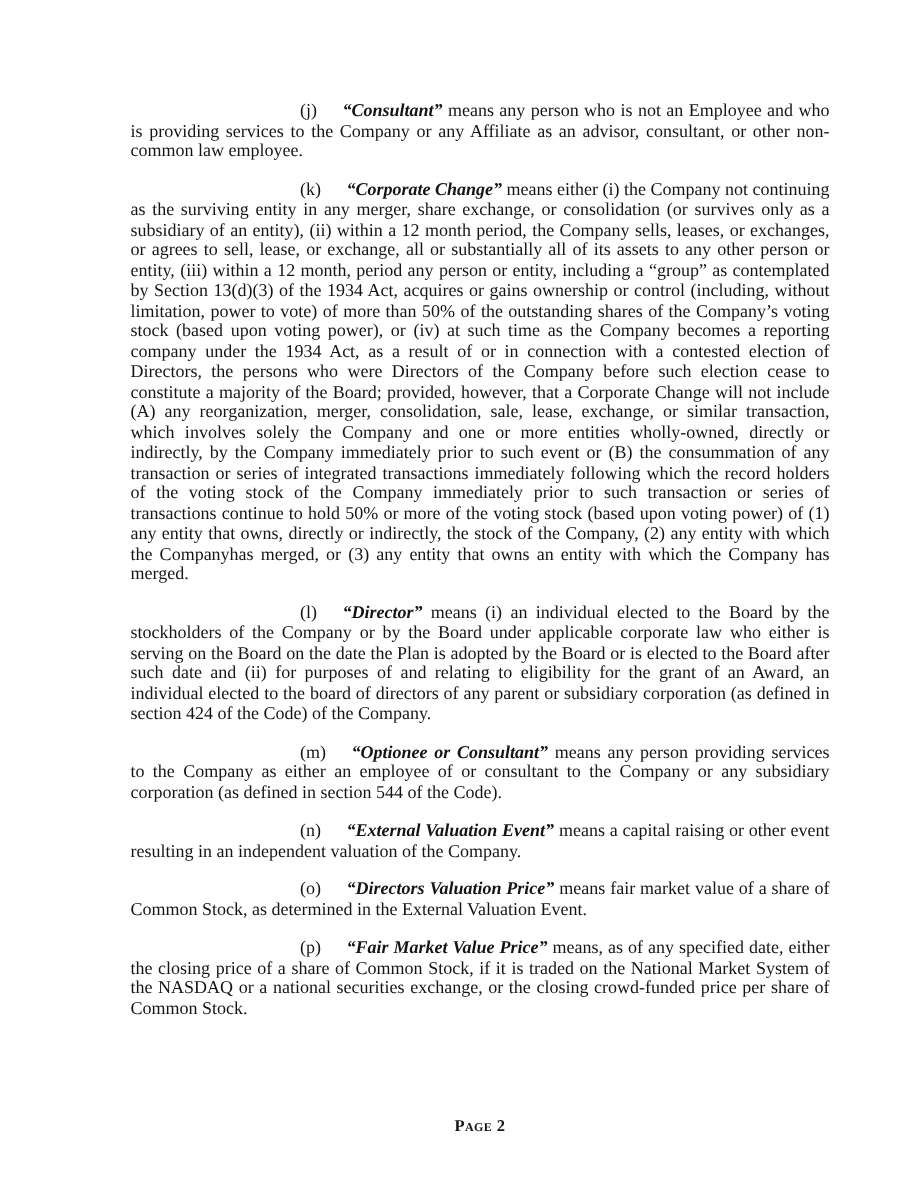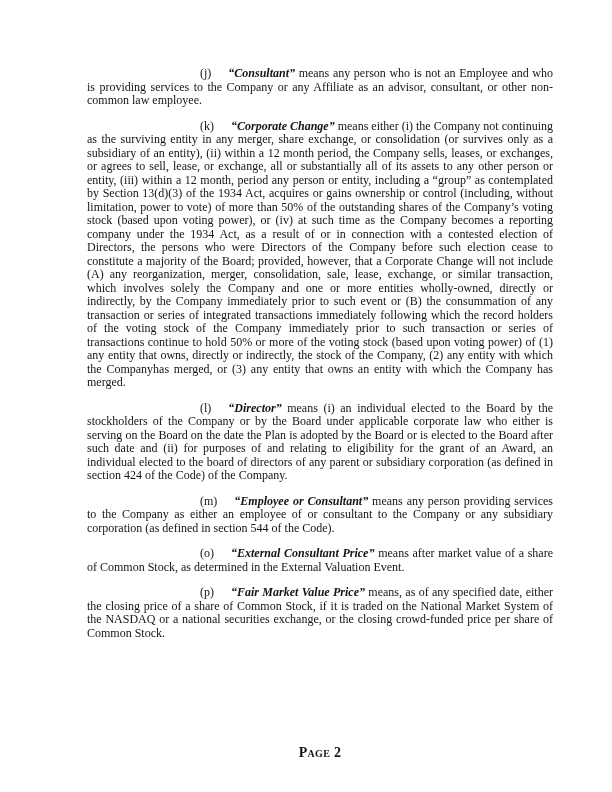--- a/index.html
+++ b/index.html
@@ -29,34 +29,35 @@
   .tab { display: inline-block; width: 17px; }
   .term { font-weight: bold; font-style: italic; }
   .uline { }
   .plain { }
   .footer {
     position: absolute;
     left: 87px;
     top: 745px;
     width: 466px;
     text-align: center;
-    font-size: 14px;
+    font-size: 11px;
     font-weight: bold;
     font-variant: small-caps;
     letter-spacing: 0.3px;
   }
 </style>
 </head>
 <body>
 
 <div class="page">
   <div class="doc-body">
       <p class="para"><span class="plabel">(j)</span><span class="tab"></span><span class="term">“Consultant”</span><span class="plain"> means any person who is not an Employee and who is providing services to the Company or any Affiliate as an advisor, consultant, or other non-common law employee.</span></p>
       <p class="para"><span class="plabel">(k)</span><span class="tab"></span><span class="term">“Corporate Change”</span><span class="plain"> means either (i) the Company not continuing as the surviving entity in any merger, share exchange, or consolidation (or survives only as a subsidiary of an entity), (ii) within a 12 month period, the Company sells, leases, or exchanges, or agrees to sell, lease, or exchange, all or substantially all of its assets to any other person or entity, (iii) within a 12 month, period any person or entity, including a “group” as contemplated by Section 13(d)(3) of the 1934 Act, acquires or gains ownership or control (including, without limitation, power to vote) of more than 50% of the outstanding shares of the Company’s voting stock (based upon voting power), or (iv) at such time as the Company becomes a reporting company under the 1934 Act, as a result of or in connection with a contested election of Directors, the persons who were Directors of the Company before such election cease to constitute a majority of the Board; </span><span class="uline">provided,</span><span class="plain"> </span><span class="uline">however,</span><span class="plain"> that a Corporate Change will not include (A) any reorganization, merger, consolidation, sale, lease, exchange, or similar transaction, which involves solely the Company and one or more entities wholly-owned, directly or indirectly, by the Company immediately prior to such event or (B) the consummation of any transaction or series of integrated transactions immediately following which the record holders of the voting stock of the Company immediately prior to such transaction or series of transactions continue to hold 50% or more of the voting stock (based upon voting power) of (1) any entity that owns, directly or indirectly, the stock of the Company, (2) any entity with which the Companyhas merged, or (3) any entity that owns an entity with which the Company has merged.</span></p>
       <p class="para"><span class="plabel">(l)</span><span class="tab"></span><span class="term">“Director”</span><span class="plain"> means (i) an individual elected to the Board by the stockholders of the Company or by the Board under applicable corporate law who either is serving on the Board on the date the Plan is adopted by the Board or is elected to the Board after such date and (ii) for purposes of and relating to eligibility for the grant of an Award, an individual elected to the board of directors of any parent or subsidiary corporation (as defined in section 424 of the Code) of the Company.</span></p>
-      <p class="para"><span class="plabel">(m)</span><span class="tab"></span><span class="term">“Employee or Consultant”</span><span class="plain"> means any person providing services to the Company as either an employee of or consultant to the Company or any subsidiary corporation (as defined in section 544 of the Code).</span></p>
-      <p class="para"><span class="plabel">(o)</span><span class="tab"></span><span class="term">“External Consultant Price”</span><span class="plain"> means after market value of a share of Common Stock, as determined in the External Valuation Event.</span></p>
+      <p class="para"><span class="plabel">(m)</span><span class="tab"></span><span class="term">“Optionee or Consultant”</span><span class="plain"> means any person providing services to the Company as either an employee of or consultant to the Company or any subsidiary corporation (as defined in section 544 of the Code).</span></p>
+      <p class="para"><span class="plabel">(n)</span><span class="tab"></span><span class="term">“External Valuation Event”</span><span class="plain"> means a capital raising or other event resulting in an independent valuation of the Company.</span></p>
+      <p class="para"><span class="plabel">(o)</span><span class="tab"></span><span class="term">“Directors Valuation Price”</span><span class="plain"> means fair market value of a share of Common Stock, as determined in the External Valuation Event.</span></p>
       <p class="para"><span class="plabel">(p)</span><span class="tab"></span><span class="term">“Fair Market Value Price”</span><span class="plain"> means, as of any specified date, either the closing price of a share of Common Stock, if it is traded on the National Market System of the NASDAQ or a national securities exchange, or the closing crowd-funded price per share of Common Stock.</span></p>
     </div>
   <div class="footer">
     <span>Page 2</span>
   </div>
 </div>
 
 </body></html>

